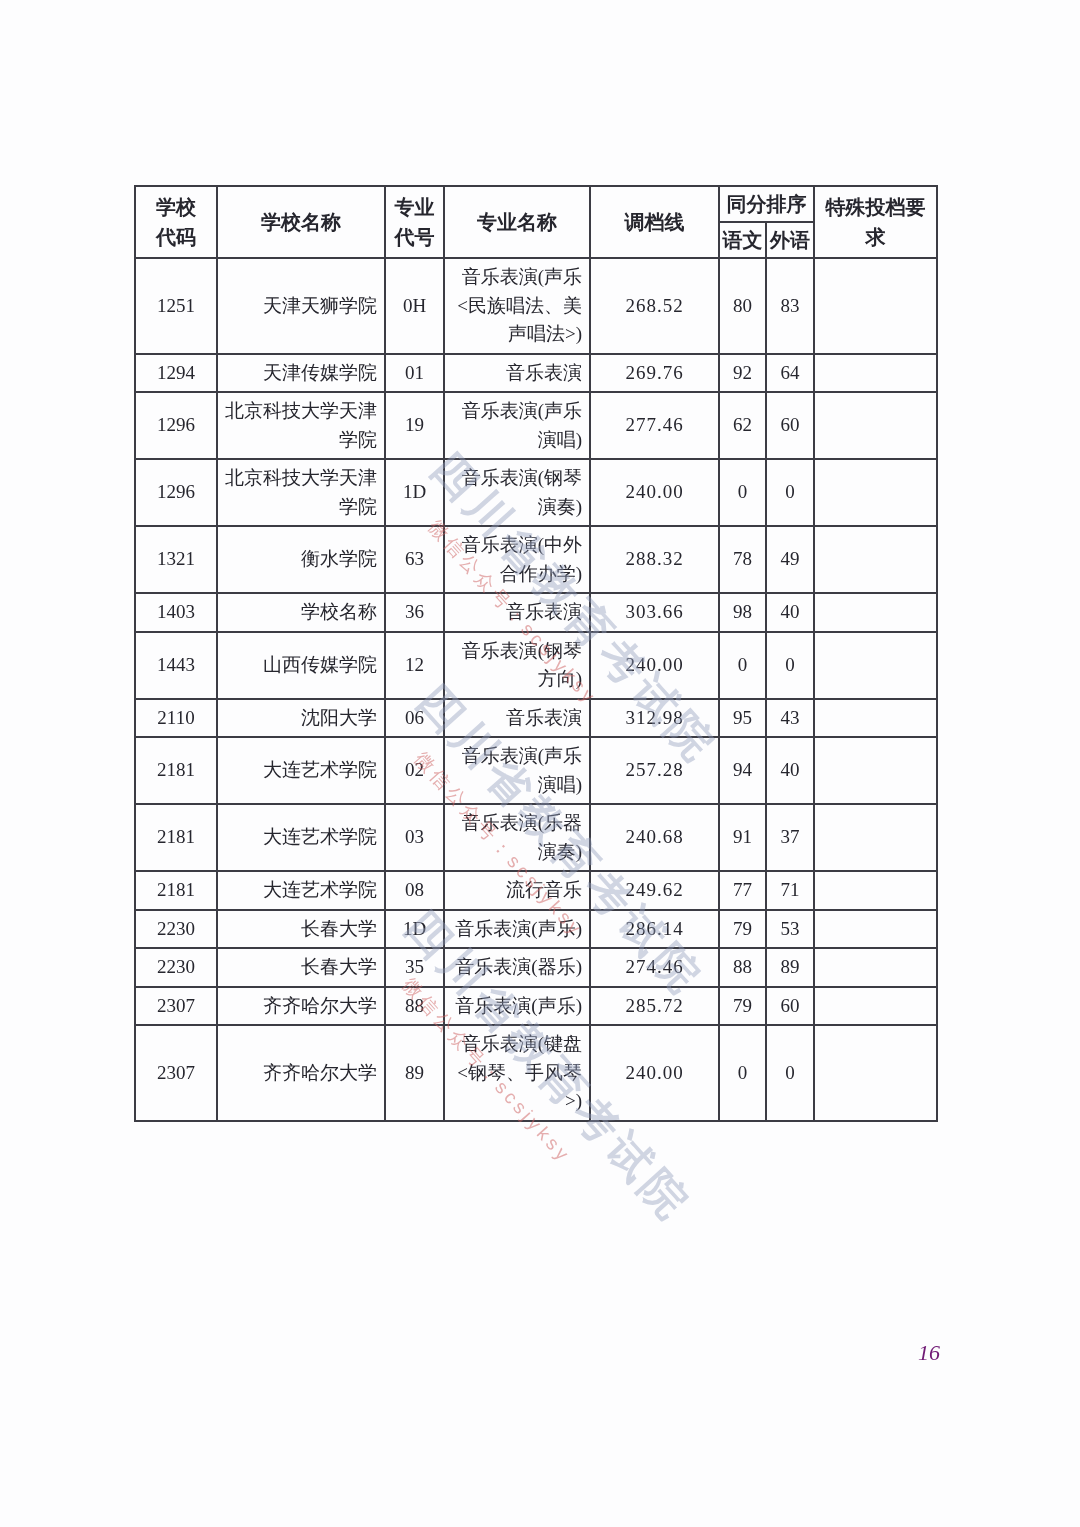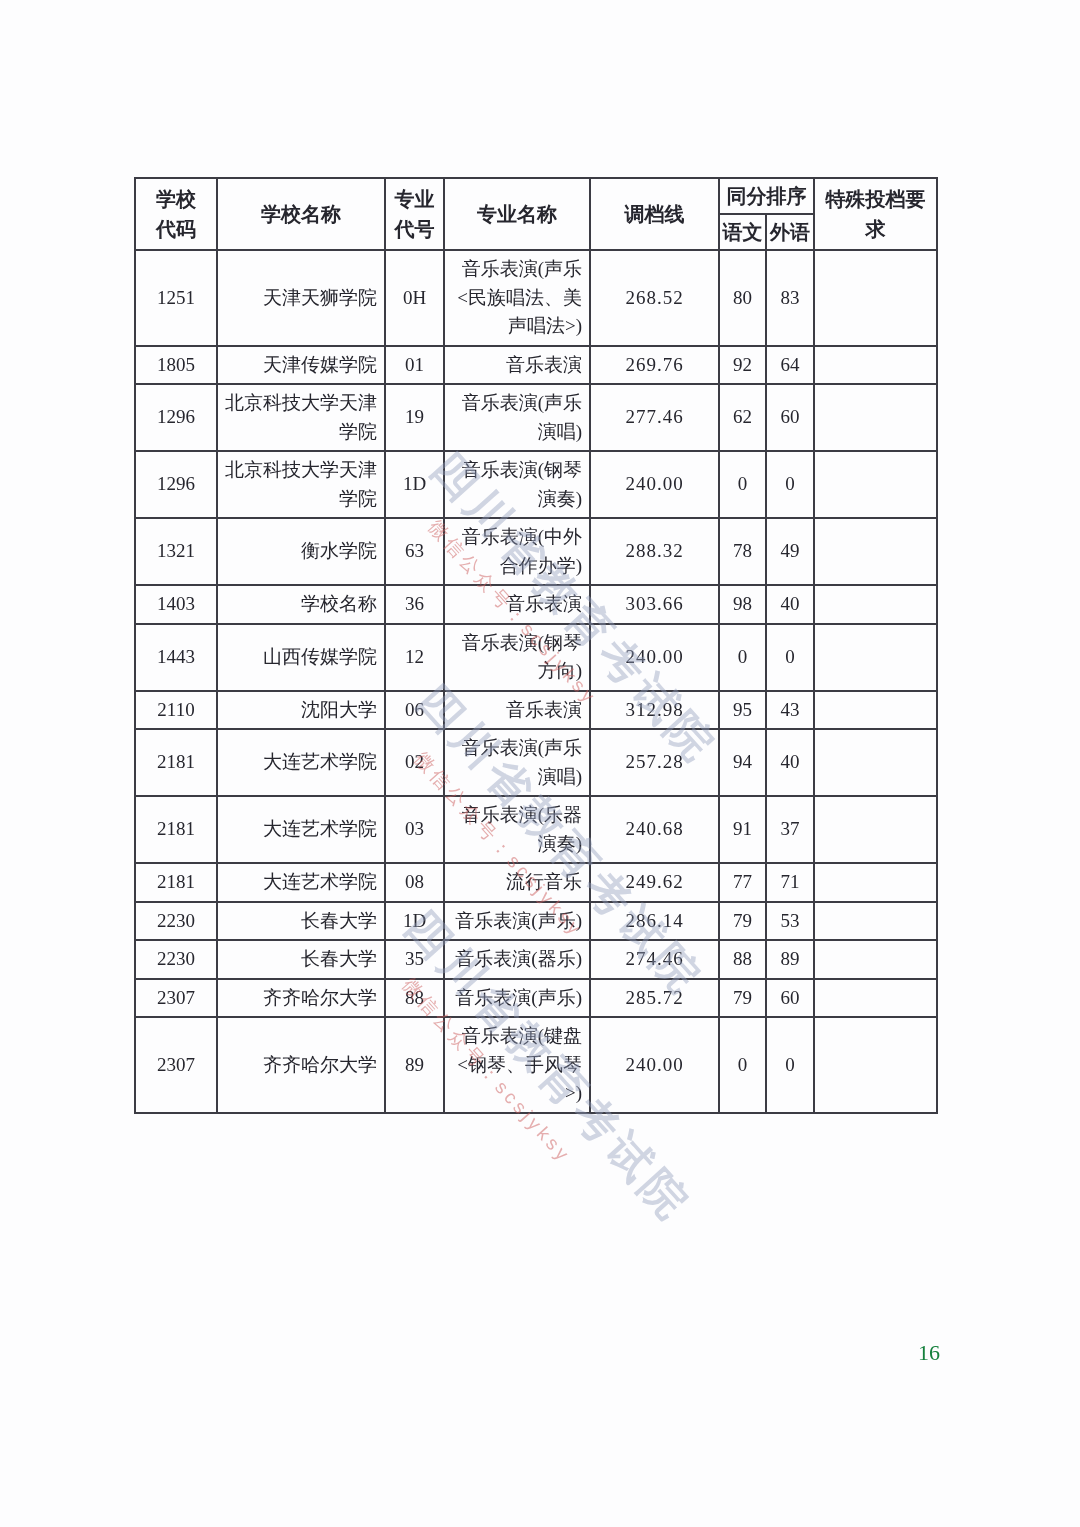--- a/index.html
+++ b/index.html
@@ -7,21 +7,21 @@
     width:1080px;height:1527px;
     background:#fdfdfe;
     font-family:"Liberation Serif", serif;
     color:#26262e;
     position:relative;
     overflow:hidden;
   }
   .page{position:absolute;inset:0;}
 
   table.score-table{
-    position:absolute;left:134px;top:177px;
+    position:absolute;left:134px;top:185px;
     width:802px;
     border-collapse:collapse;
     table-layout:fixed;
   }
   .score-table th,.score-table td{
     border:2px solid #3c3c44;
     vertical-align:middle;
     line-height:1.5;
     padding:4px 7px;
     word-break:break-all;
@@ -66,22 +66,23 @@
     font-size:19px;
     letter-spacing:4px;
     color:rgba(205,95,95,0.50);
     margin-top:6px;
     margin-left:42px;
   }
   .page-number{
     position:absolute;
     left:918px;top:1340px;
     font-size:22px;
-    color:#15803d;
+    color:#701a75;
     font-family:"Liberation Serif", serif;
+    font-style:italic;
   }
 </style>
 </head>
 <body>
 
 <div class="page">
 
   <table class="score-table">
     <colgroup>
       <col style="width:82px">
@@ -115,21 +116,21 @@
       <td class="c-center">1251</td>
       <td class="c-left">天津天狮学院</td>
       <td class="c-center">0H</td>
       <td class="c-left">音乐表演(声乐&lt;民族唱法、美声唱法&gt;)</td>
       <td class="c-score">268.52</td>
       <td class="c-center">80</td>
       <td class="c-center">83</td>
       <td class="c-center"></td>
     </tr>
         <tr>
-      <td class="c-center">1805</td>
+      <td class="c-center">1294</td>
       <td class="c-left">天津传媒学院</td>
       <td class="c-center">01</td>
       <td class="c-left">音乐表演</td>
       <td class="c-score">269.76</td>
       <td class="c-center">92</td>
       <td class="c-center">64</td>
       <td class="c-center"></td>
     </tr>
         <tr>
       <td class="c-center">1296</td>

